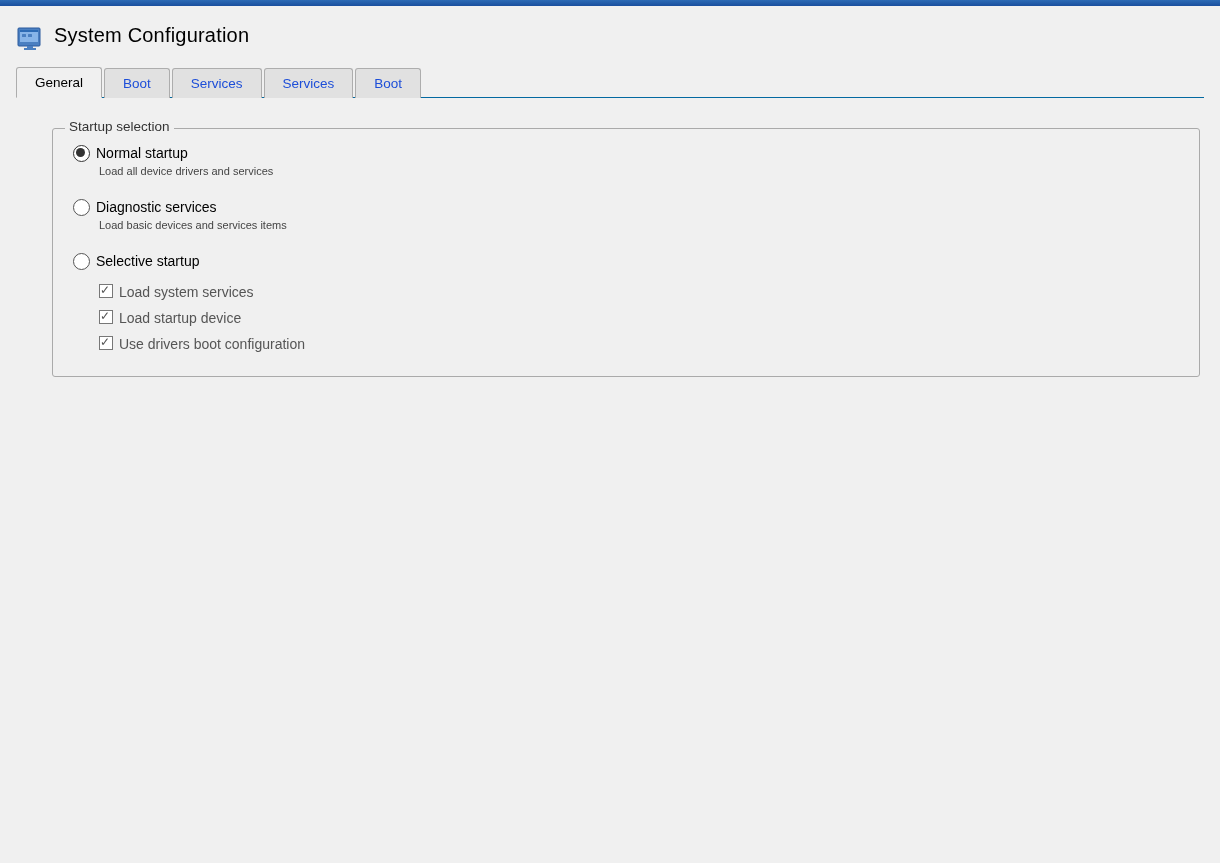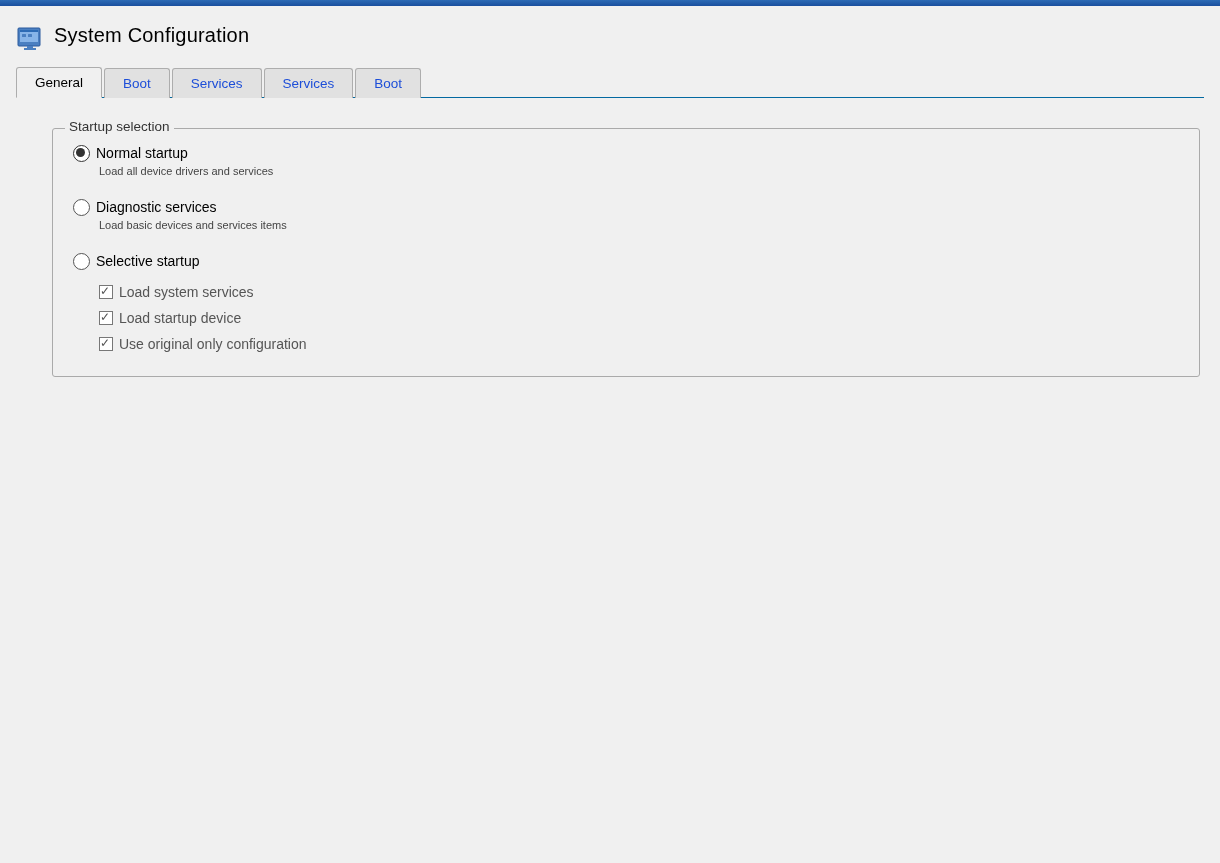--- a/index.html
+++ b/index.html
@@ -142,21 +142,21 @@
     .selective-options {
       margin-top: 14px;
       margin-left: 26px;
       display: flex;
       flex-direction: column;
       gap: 10px;
     }
 
     .checkbox-label {
       display: flex;
-      align-items: center;
+      align-items: flex-start;
       gap: 6px;
       font-size: 14px;
       color: #555;
       cursor: default;
       user-select: none;
     }
 
     
     input[type="radio"] {
       appearance: none;
@@ -277,19 +277,19 @@
           <label class="checkbox-label">
             <input type="checkbox" checked="" style="">
             <span>Load system services</span>
           </label>
           <label class="checkbox-label">
             <input type="checkbox" checked="" style="">
             <span>Load startup device</span>
           </label>
           <label class="checkbox-label">
             <input type="checkbox" checked="" style="">
-            <span>Use original only configuration</span>
+            <span>Use drivers boot configuration</span>
           </label>
         </div>
       </div>
     </div>
   </div>
 </div>
 
 </body></html>

